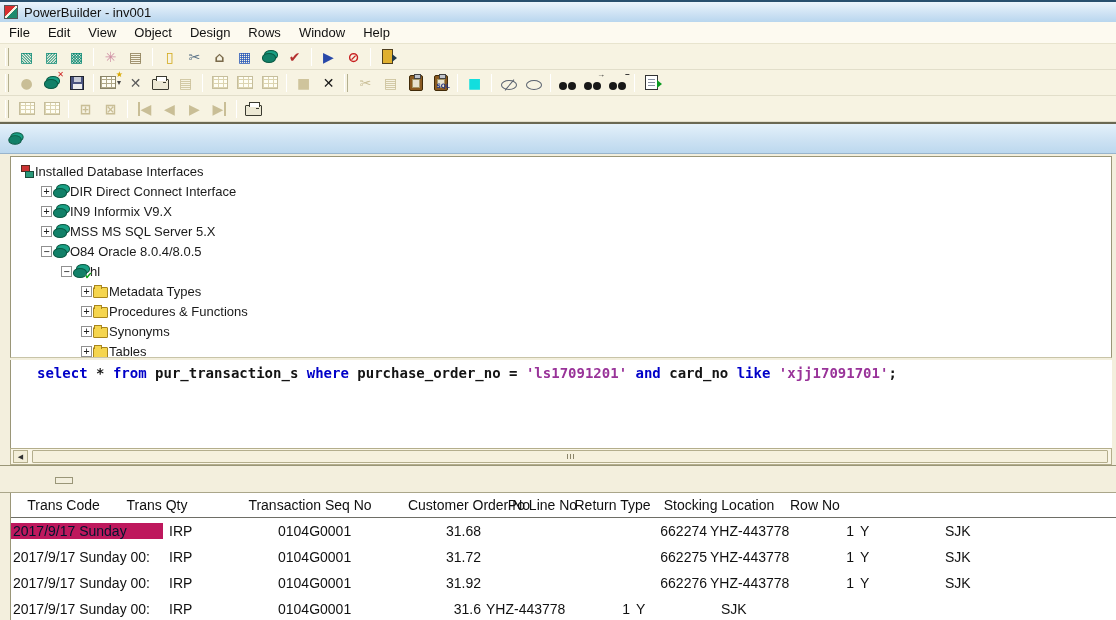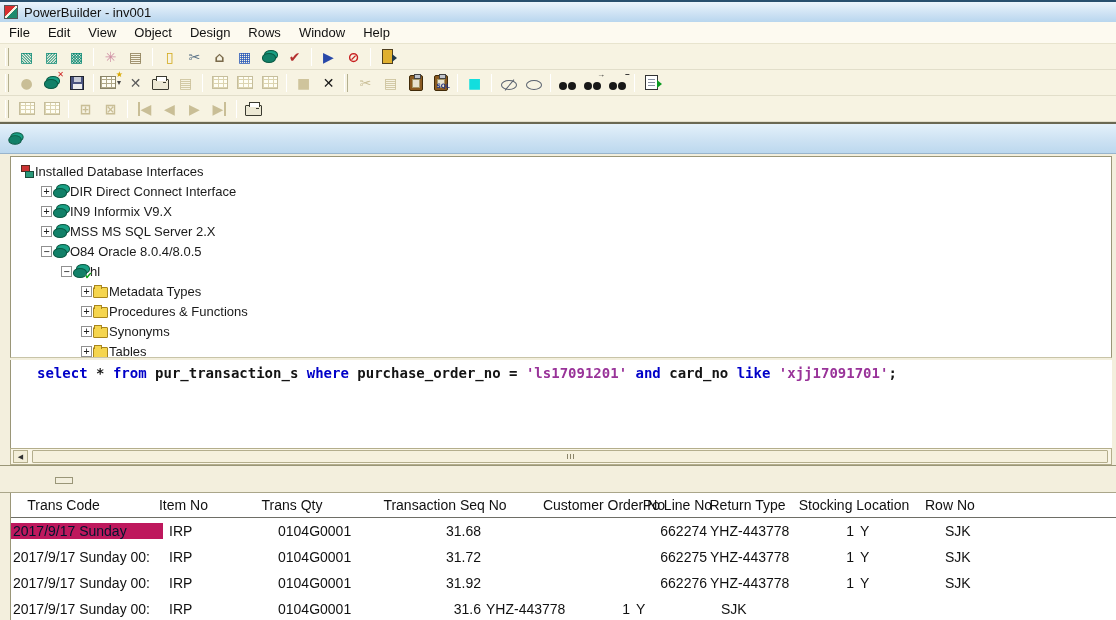--- a/index.html
+++ b/index.html
@@ -290,21 +290,21 @@
         <span class="tlabel">DIR Direct Connect Interface</span>
       </div>
       <div class="trow" style="padding-left: 26px;">
         <span class="exp">+</span>
         <span class="t-db"></span>
         <span class="tlabel">IN9 Informix V9.X</span>
       </div>
       <div class="trow" style="padding-left: 26px;">
         <span class="exp">+</span>
         <span class="t-db"></span>
-        <span class="tlabel">MSS MS SQL Server 2.X</span>
+        <span class="tlabel">MSS MS SQL Server 5.X</span>
       </div>
       <div class="trow" style="padding-left: 26px;">
         <span class="exp">−</span>
         <span class="t-db"></span>
         <span class="tlabel">O84 Oracle 8.0.4/8.0.5</span>
       </div>
       <div class="trow" style="padding-left: 46px;">
         <span class="exp">−</span>
         <span class="t-db">
           <span class="chk">✔</span>
@@ -341,23 +341,20 @@
   </div>
 
   <div class="midstrip">
     <span class="griphandle"></span>
   </div>
 
   <div class="results">
     <div class="ghead">
         <div class="hcell" style="width: 105px;">
           <span>Trans Code</span>
-        </div>
-        <div class="hcell" style="width: 135px;">
-          <span>Item No</span>
         </div>
         <div class="hcell" style="width: 82px;">
           <span>Trans Qty</span>
         </div>
         <div class="hcell" style="width: 224px;">
           <span>Transaction Seq No</span>
         </div>
         <div class="hcell" style="width: 94px;">
           <span>Customer Order No</span>
         </div>

